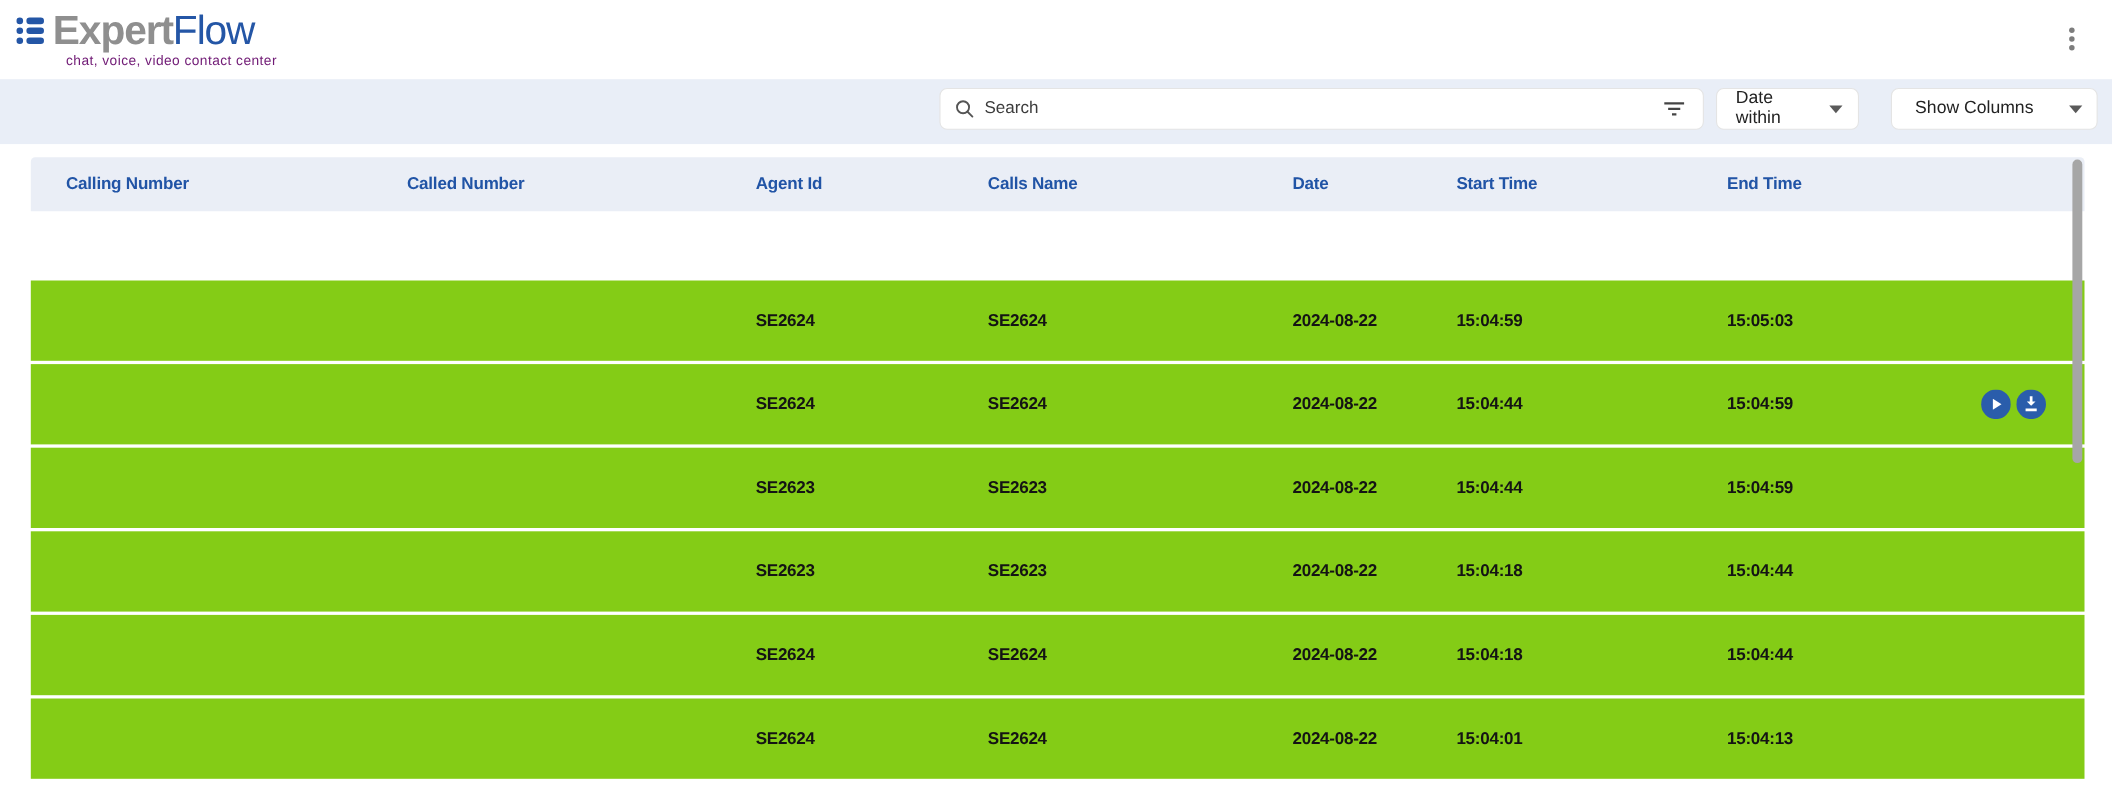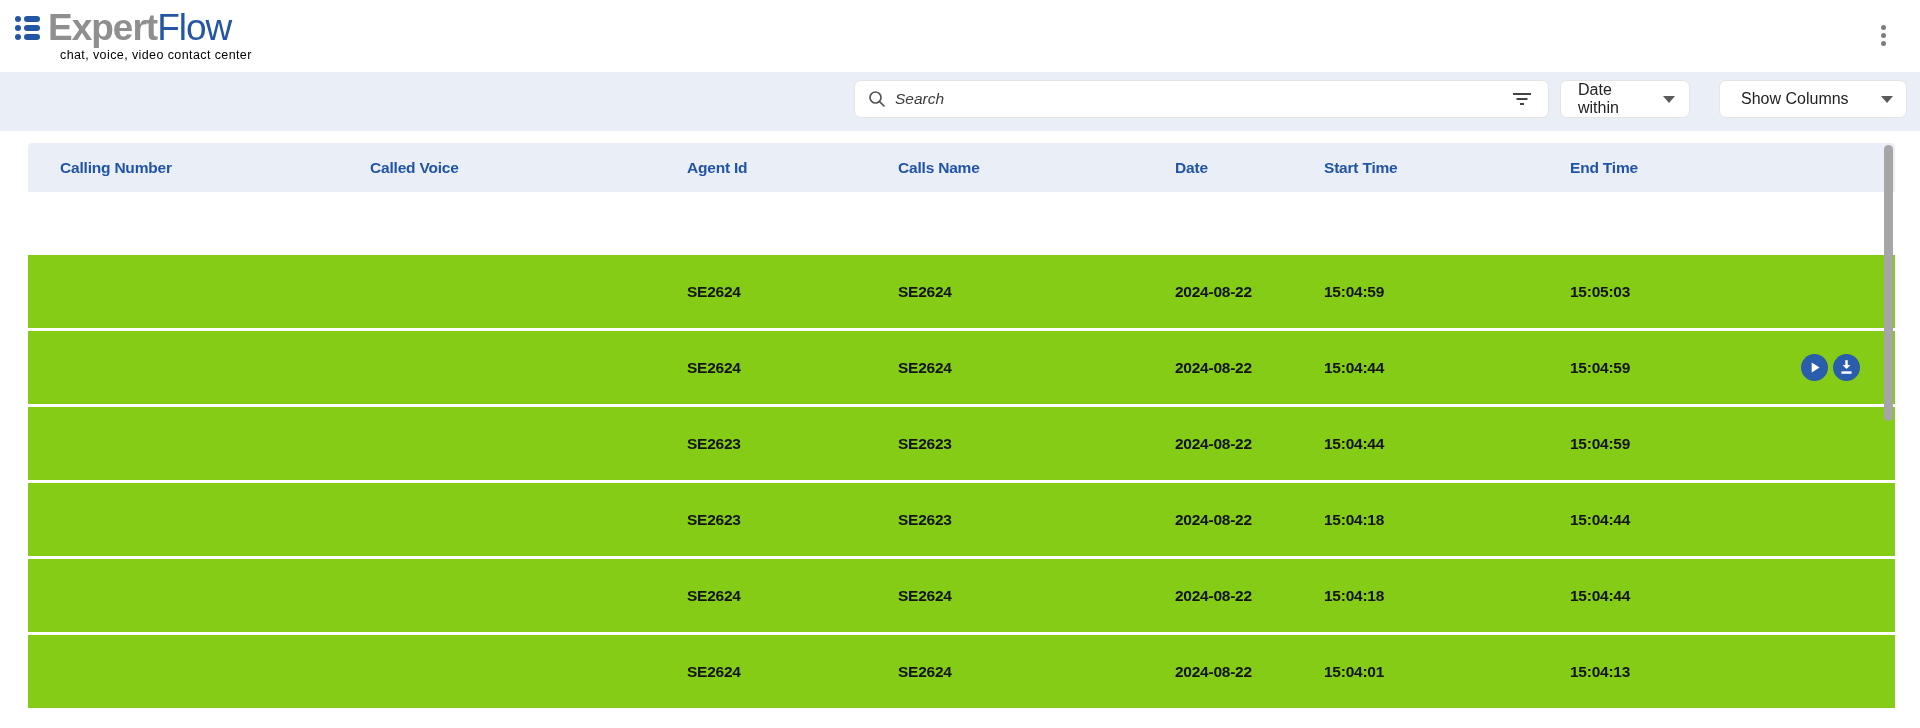--- a/index.html
+++ b/index.html
@@ -16,34 +16,34 @@
   .cutoff.dark { background:#d9d9d9; border-bottom:1px solid #c7c7c7; }
 
   
   .app-header { position:absolute; left:0; top:0; width:1920px; height:56px; background:#fff; }
   .logo { position:absolute; left:14px; top:9px; }
   .logo-row { display:flex; align-items:center; }
   .logo-mark { width:30px; height:32px; margin-right:4px; }
   .brand { font-size:37px; letter-spacing:-1px; line-height:38px; }
   .brand .bold { color:#8f8f8f; font-weight:700; }
   .brand .blue { color:#2456a6; font-weight:500; }
-  .tagline { font-size:12.5px; color:#000000; letter-spacing:.4px; margin:1px 0 0 46px; }
+  .tagline { font-size:12.5px; color:#701a75; letter-spacing:.4px; margin:1px 0 0 46px; }
   .kebab { position:absolute; left:1872px; top:23px; width:22px; height:24px; cursor:pointer;
     display:flex; flex-direction:column; align-items:center; justify-content:center; gap:3px; }
   .kebab i { width:5px; height:5px; border-radius:50%; background:#7d7d7d; }
 
   
   .band { position:absolute; left:0; top:72px; width:1920px; height:59px; background:#e9eef7; }
   .page-title { position:absolute; left:29px; top:84px; font-size:26px; font-weight:700;
     color:#1a4b9f; letter-spacing:-.5px; }
   .searchbox { position:absolute; left:854px; top:80px; width:695px; height:38px;
     background:#fff; border:1px solid #e4e4e4; border-radius:7px; display:flex; align-items:center; }
   .searchbox svg.mag { margin:0 9px 0 13px; flex:0 0 auto; }
   .searchbox input { flex:1 1 auto; border:none; outline:none; font-size:15.5px;
-    color:#3c3c3c; background:transparent; font-family:"Liberation Sans",sans-serif;font-style:italic; }
+    color:#3c3c3c; background:transparent; font-family:"Liberation Sans",sans-serif; }
   .searchbox input::placeholder { color:#3c3c3c; opacity:1; }
   .searchbox svg.filter { margin-right:16px; flex:0 0 auto; cursor:pointer; }
   .dropdown-btn { position:absolute; top:80px; height:38px; background:#fff;
     border:1px solid #e4e4e4; border-radius:7px; display:flex; align-items:center;
     justify-content:space-between; cursor:pointer; font-size:16px; color:#222; }
   #dd-date { left:1560px; width:130px; padding:0 14px 0 17px; }
   #dd-cols { left:1719px; width:188px; padding:0 13px 0 21px; font-weight:500; }
   .caret { width:0; height:0; border-left:6px solid transparent; border-right:6px solid transparent;
     border-top:7px solid #5a5a5a; margin-left:8px; }
 
@@ -135,21 +135,21 @@
     <span class="caret"></span>
   </div>
   <div class="dropdown-btn" id="dd-cols">
     <span>Show Columns</span>
     <span class="caret"></span>
   </div>
 
   <div class="card">
     <div class="thead">
       <span class="th th-calling">Calling Number</span>
-      <span class="th th-called">Called Voice</span>
+      <span class="th th-called">Called Number</span>
       <span class="th th-agent-id">Agent Id</span>
       <span class="th th-agent-name">Calls Name</span>
       <span class="th th-date">Date</span>
       <span class="th th-start">Start Time</span>
       <span class="th th-end">End Time</span>
     </div>
 
 
     <div class="rows">
   <div class="sub-row">

